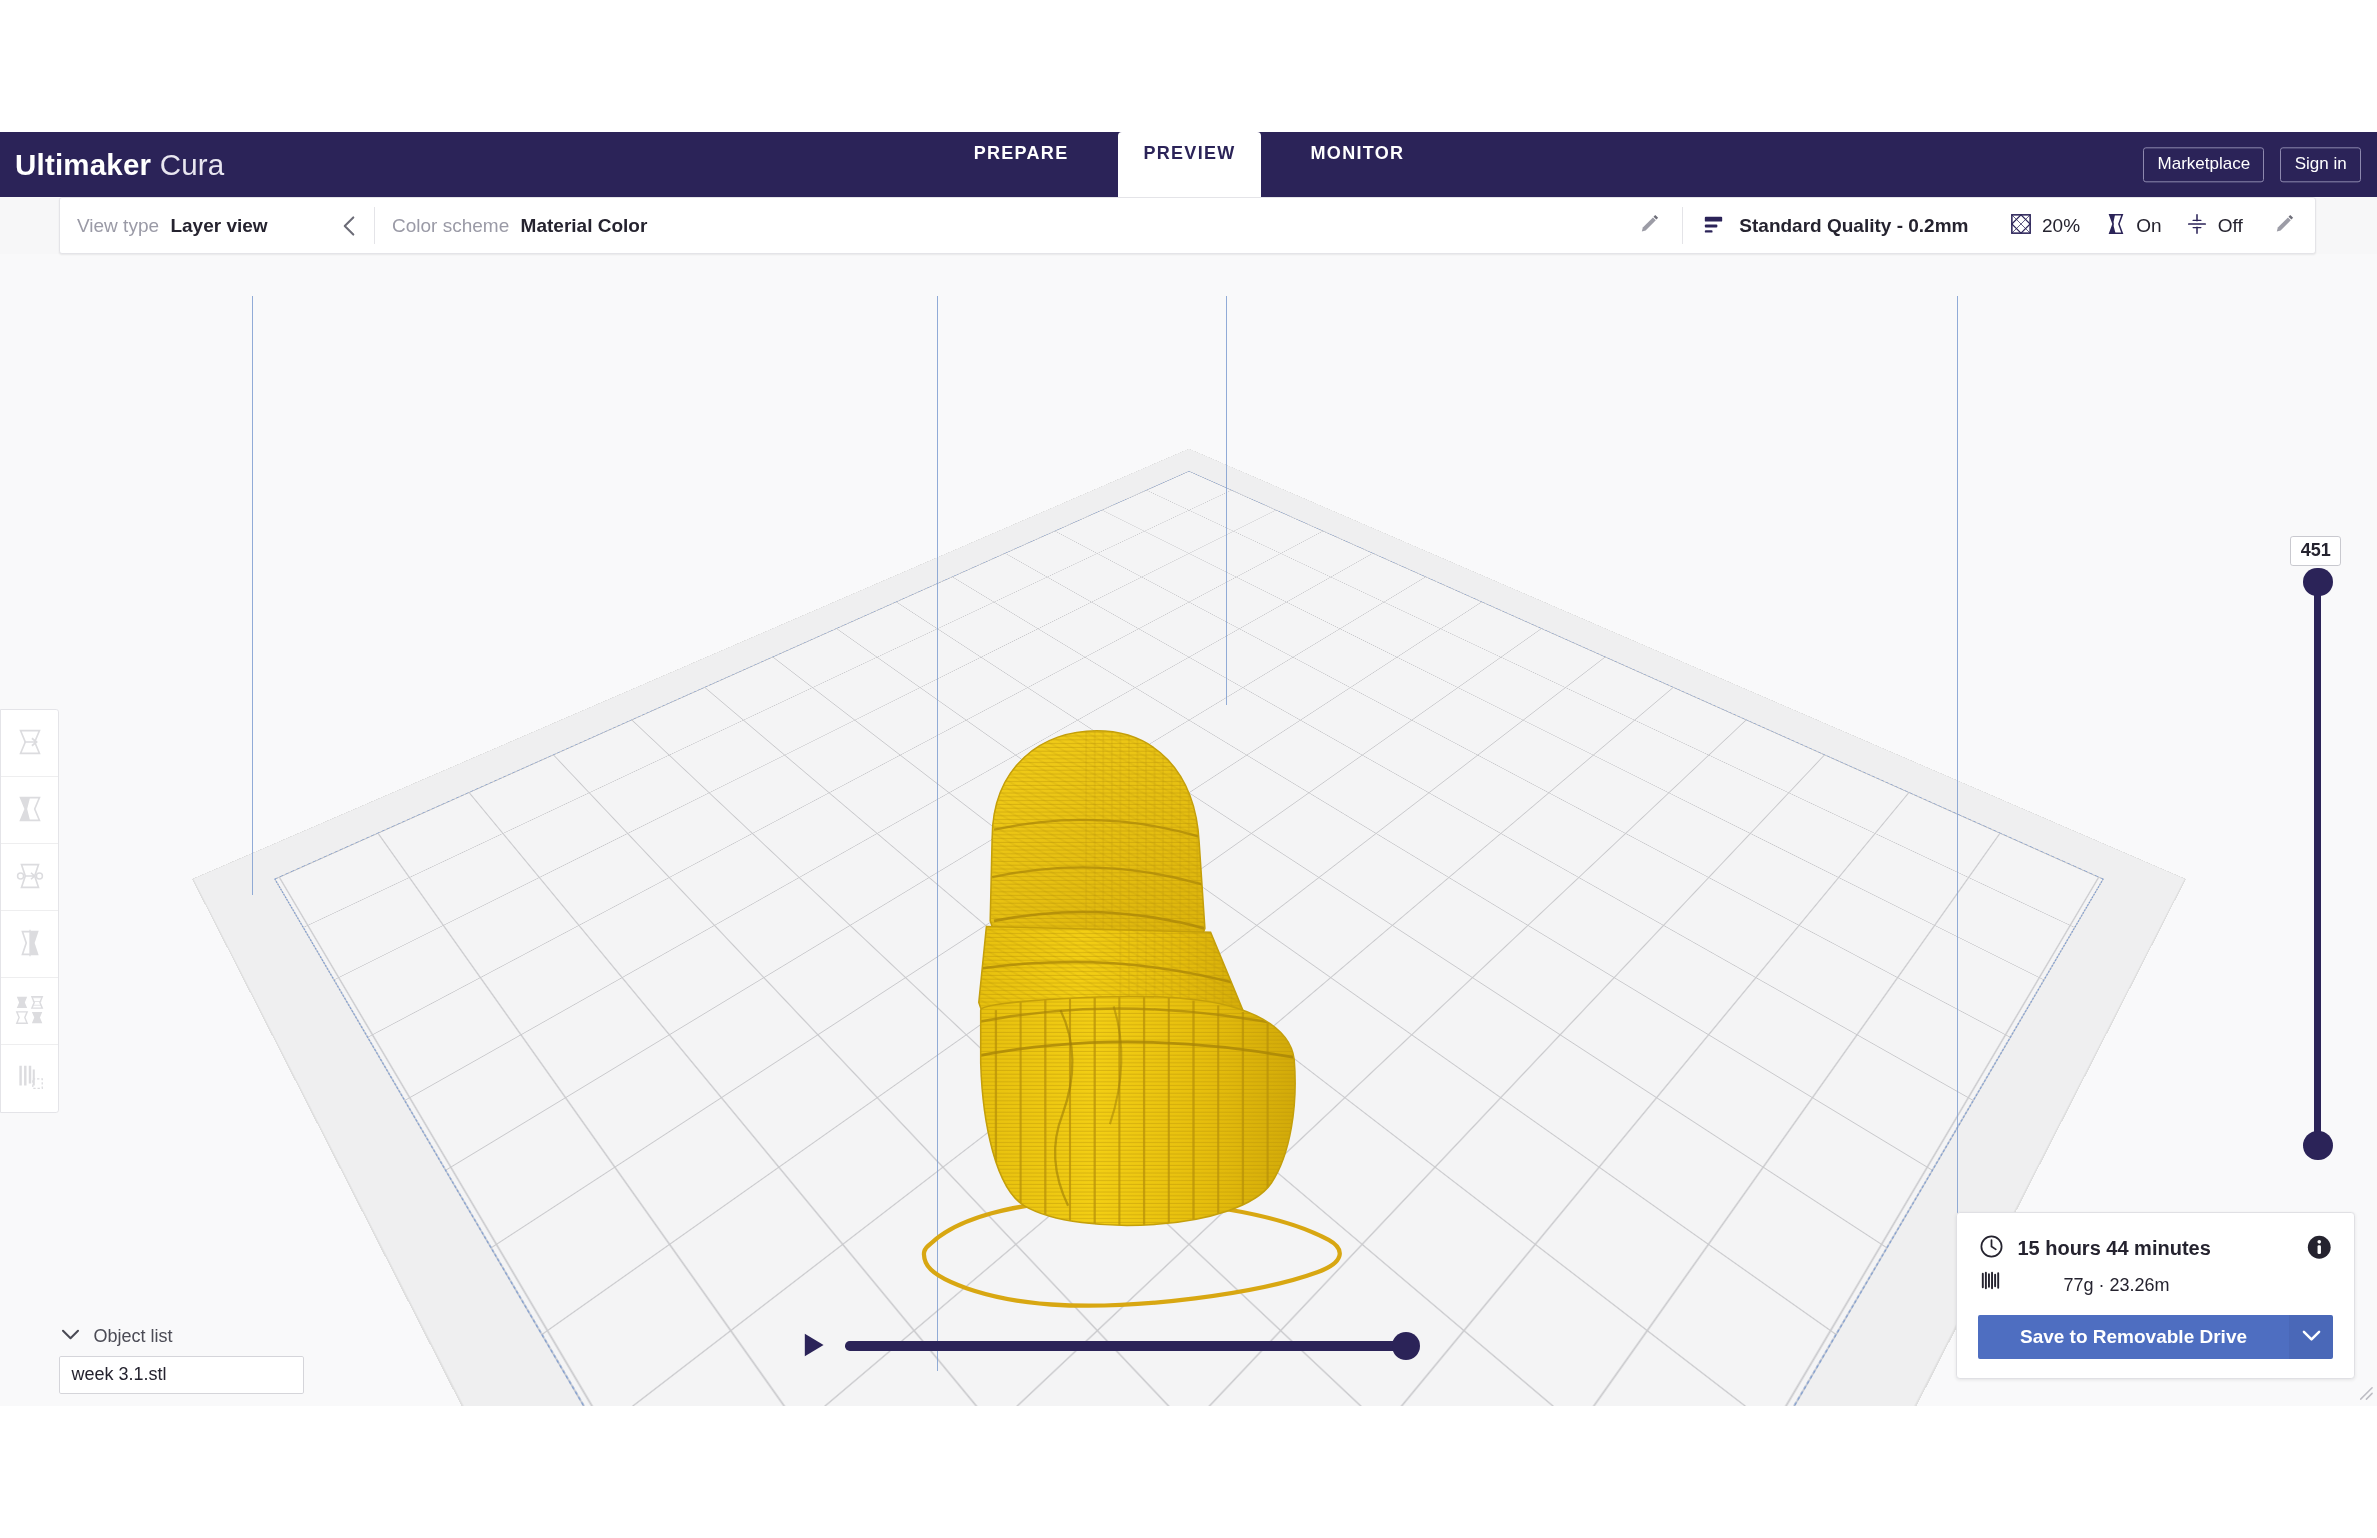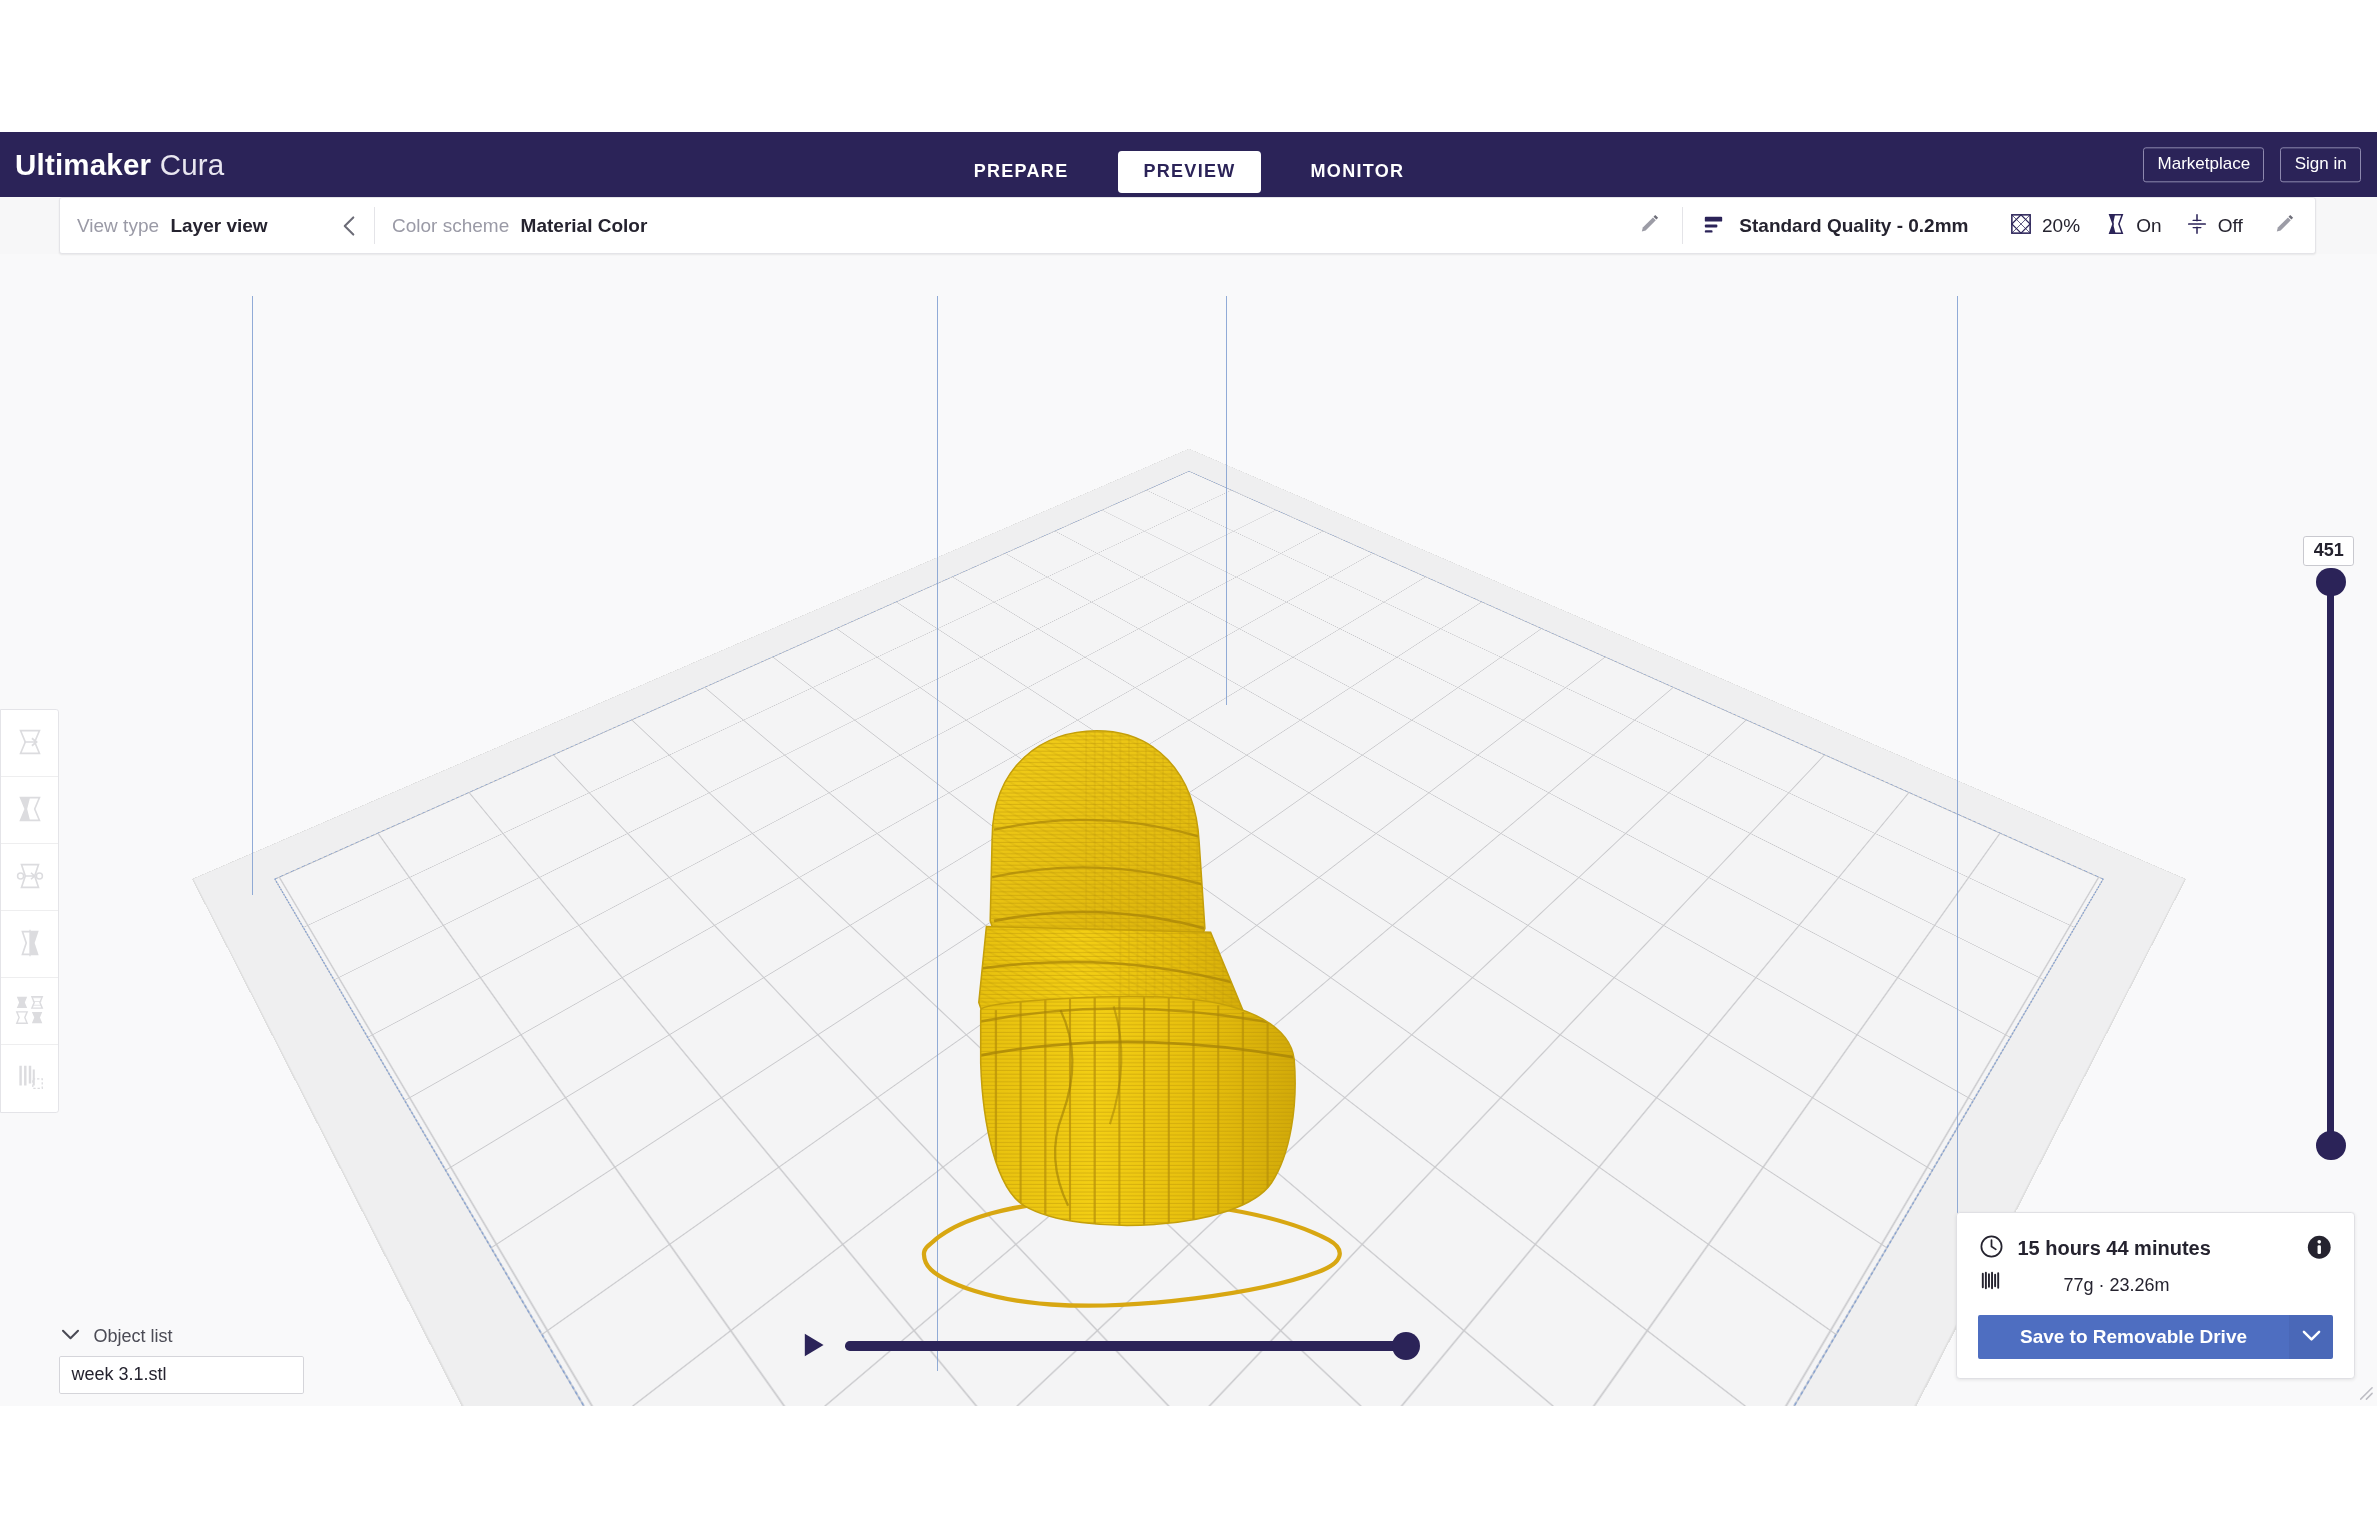--- a/index.html
+++ b/index.html
@@ -30,21 +30,21 @@
     position:absolute; left:15px; top:50%;
     transform:translateY(-50%);
     font-size:29.5px; color:#ffffff;
     letter-spacing:0.2px; white-space:nowrap;
   }
   #brand .b{ font-weight:bold; }
   #brand .l{ font-weight:normal; color:#e8e6f0; }
 
   #tabs{
     position:absolute; left:0; top:0; width:2378px; height:79px;
-    display:flex; align-items:center; justify-content:center; gap:25px;
+    display:flex; justify-content:center; gap:25px;
   }
   .tab{
     font-size:18px; font-weight:bold; letter-spacing:1.3px;
     color:#ffffff; padding:10.5px 25px; border-radius:3.8px;
     background:transparent; cursor:pointer; white-space:nowrap;
   }
   .tab.active{ background:#ffffff; color:#2b2358; }
 
   #header-right{
     position:absolute; right:17px; top:50%;
@@ -213,21 +213,21 @@
     white-space:nowrap;
   }
   #pp-drop{
     width:44px; height:44px; background:#4a68b8;
     display:flex; align-items:center; justify-content:center;
     border-radius:0 1.9px 1.9px 0; cursor:pointer;
   }
 
   
   #layerslider{
-    position:absolute; right:27px; top:428px;
+    position:absolute; right:40px; top:428px;
     width:44px; height:609px; z-index:18;
   }
   #ls-track{
     position:absolute; left:20px; top:19px;
     width:6.7px; height:571px; background:#2b2358; border-radius:3.8px;
   }
   .ls-handle{
     position:absolute; left:8.6px;
     width:30px; height:28.5px; border-radius:15px;
     background:#2b2358; cursor:pointer;

